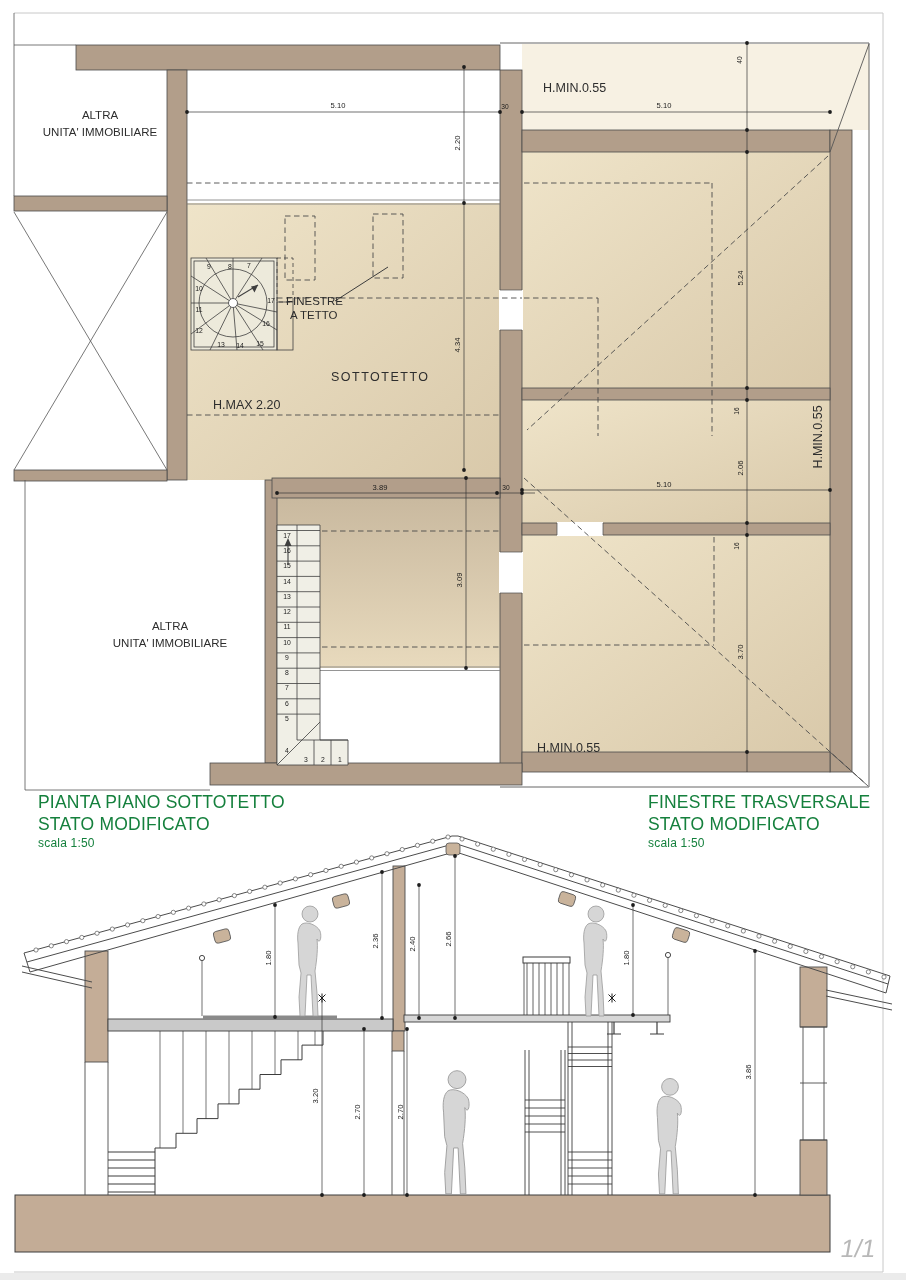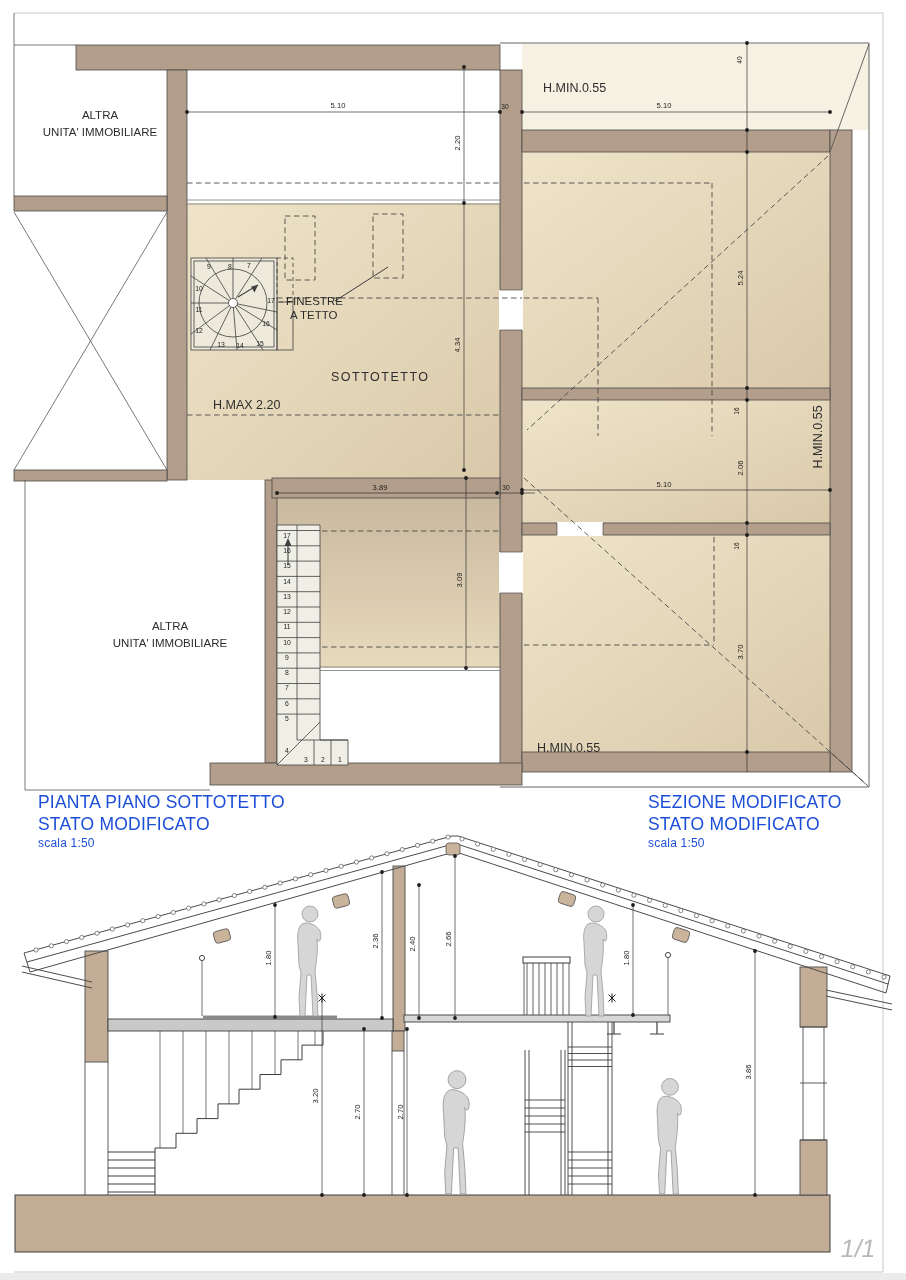--- a/index.html
+++ b/index.html
@@ -7,21 +7,21 @@
   svg{position:absolute;left:0;top:0;}
   svg text{font-family:"Liberation Sans",sans-serif;}
   .dim{font-size:7.6px;fill:#1c1c1c;text-anchor:middle;}
   .dim.s{font-size:6.6px;}
   .lbl{fill:#2d2d2d;}
   .l11{font-size:11.5px;}
   .l12{font-size:12.5px;}
   .c{text-anchor:middle;}
   .sp{letter-spacing:1.5px;}
   .stn{font-size:6.8px;fill:#222;text-anchor:middle;}
-  .titleblock{position:absolute;color:#1d4ed8;font-size:17.5px;line-height:1.25;letter-spacing:.2px;white-space:nowrap;}
+  .titleblock{position:absolute;color:#15803d;font-size:17.5px;line-height:1.25;letter-spacing:.2px;white-space:nowrap;}
   .titleblock .scala{font-size:12px;}
   .pagenum{position:absolute;right:30px;top:1234px;font-size:25px;color:#b8b8b8;transform:skewX(-10deg);}
   .botstrip{position:absolute;left:0;top:1273px;width:906px;height:7px;background:#ebebeb;}
 </style>
 </head>
 <body>
 
 <svg id="drawing" width="906" height="1280" viewBox="0 0 906 1280">
   <defs>
     <linearGradient id="g1" x1="0" y1="0" x2="1" y2="1">
@@ -391,18 +391,18 @@
     <text x="629" y="958" transform="rotate(-90 629 958)" class="dim">1.80</text>
     <text x="751" y="1072" transform="rotate(-90 751 1072)" class="dim">3.86</text>
   </svg>
 
 <div class="titleblock" style="left:38px;top:792px;">
   <div>PIANTA PIANO SOTTOTETTO</div>
   <div>STATO MODIFICATO</div>
   <div class="scala">scala 1:50</div>
 </div>
 <div class="titleblock" style="left:648px;top:792px;">
-  <div>SEZIONE MODIFICATO</div>
+  <div>FINESTRE TRASVERSALE</div>
   <div>STATO MODIFICATO</div>
   <div class="scala">scala 1:50</div>
 </div>
 <div class="pagenum">1/1</div>
 <div class="botstrip"></div>
 
 </body></html>

